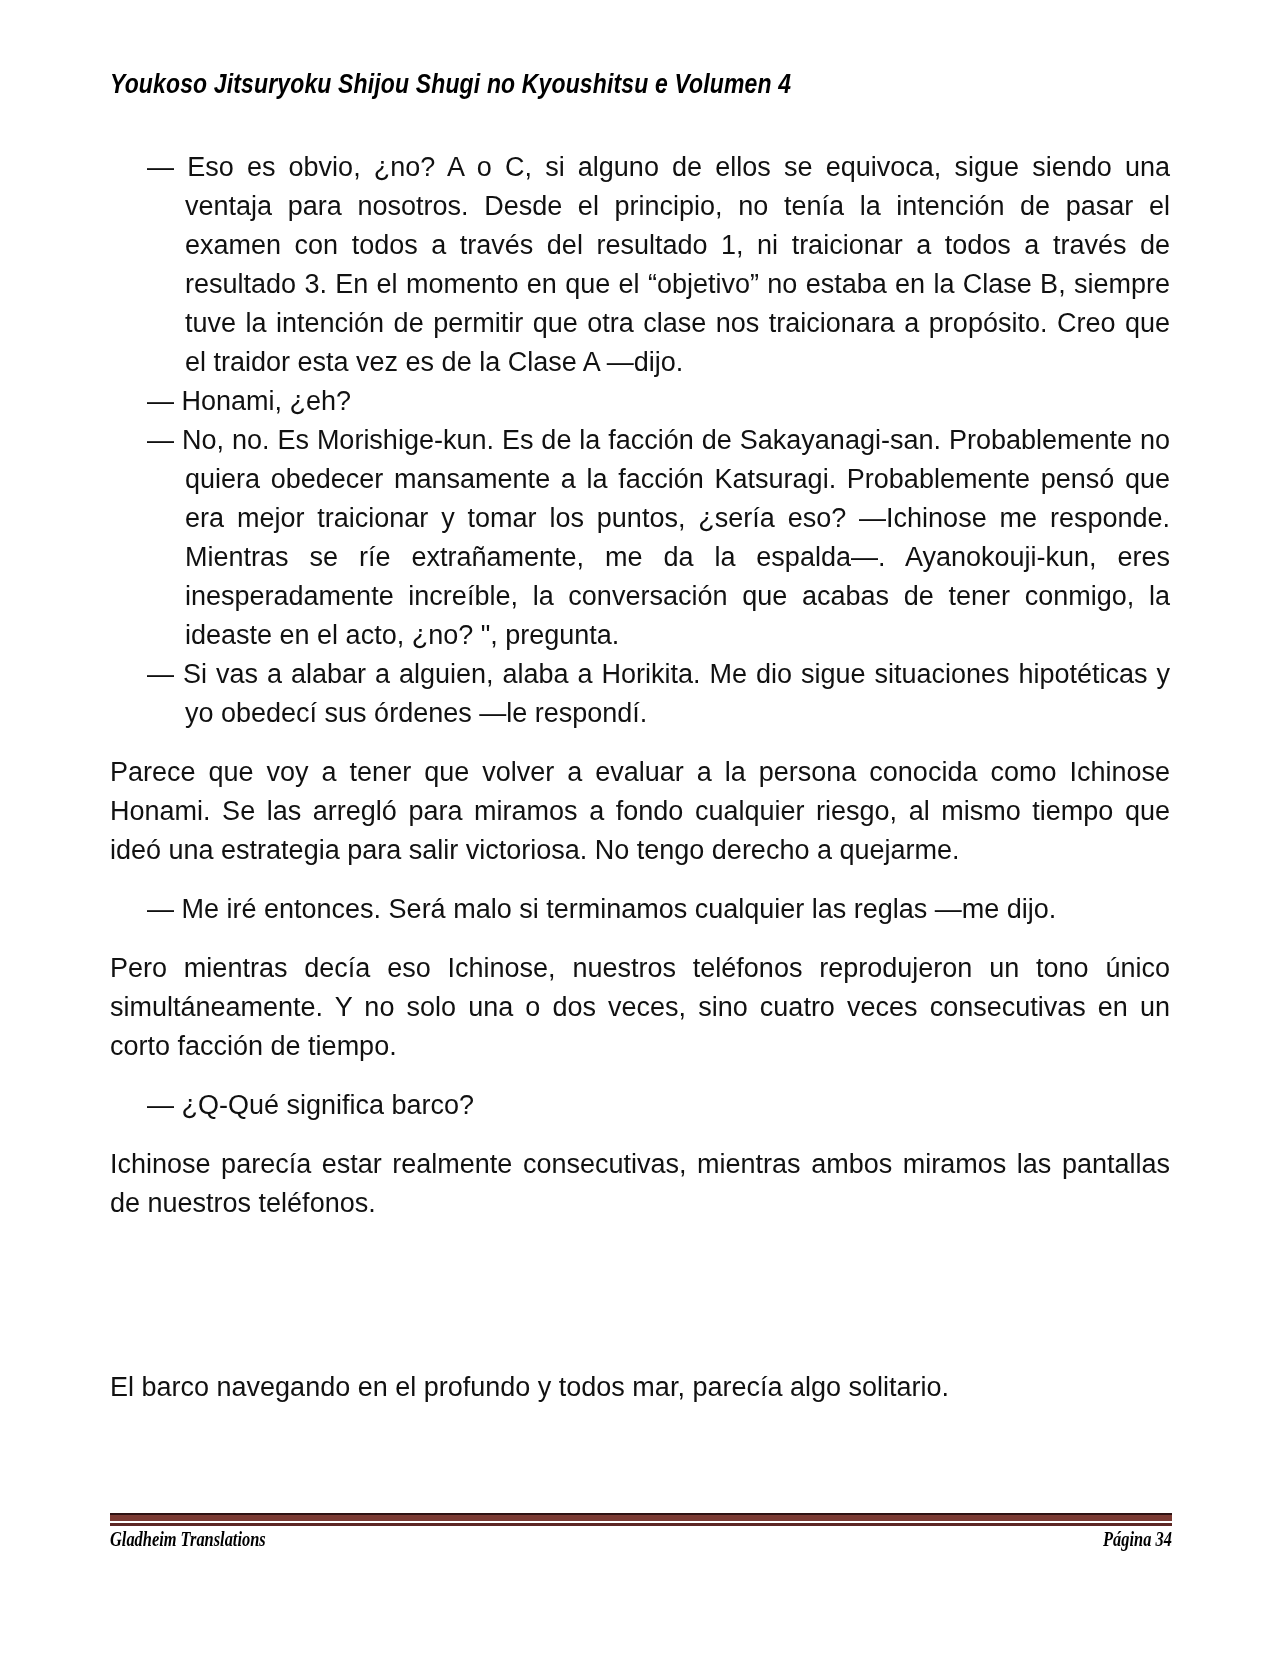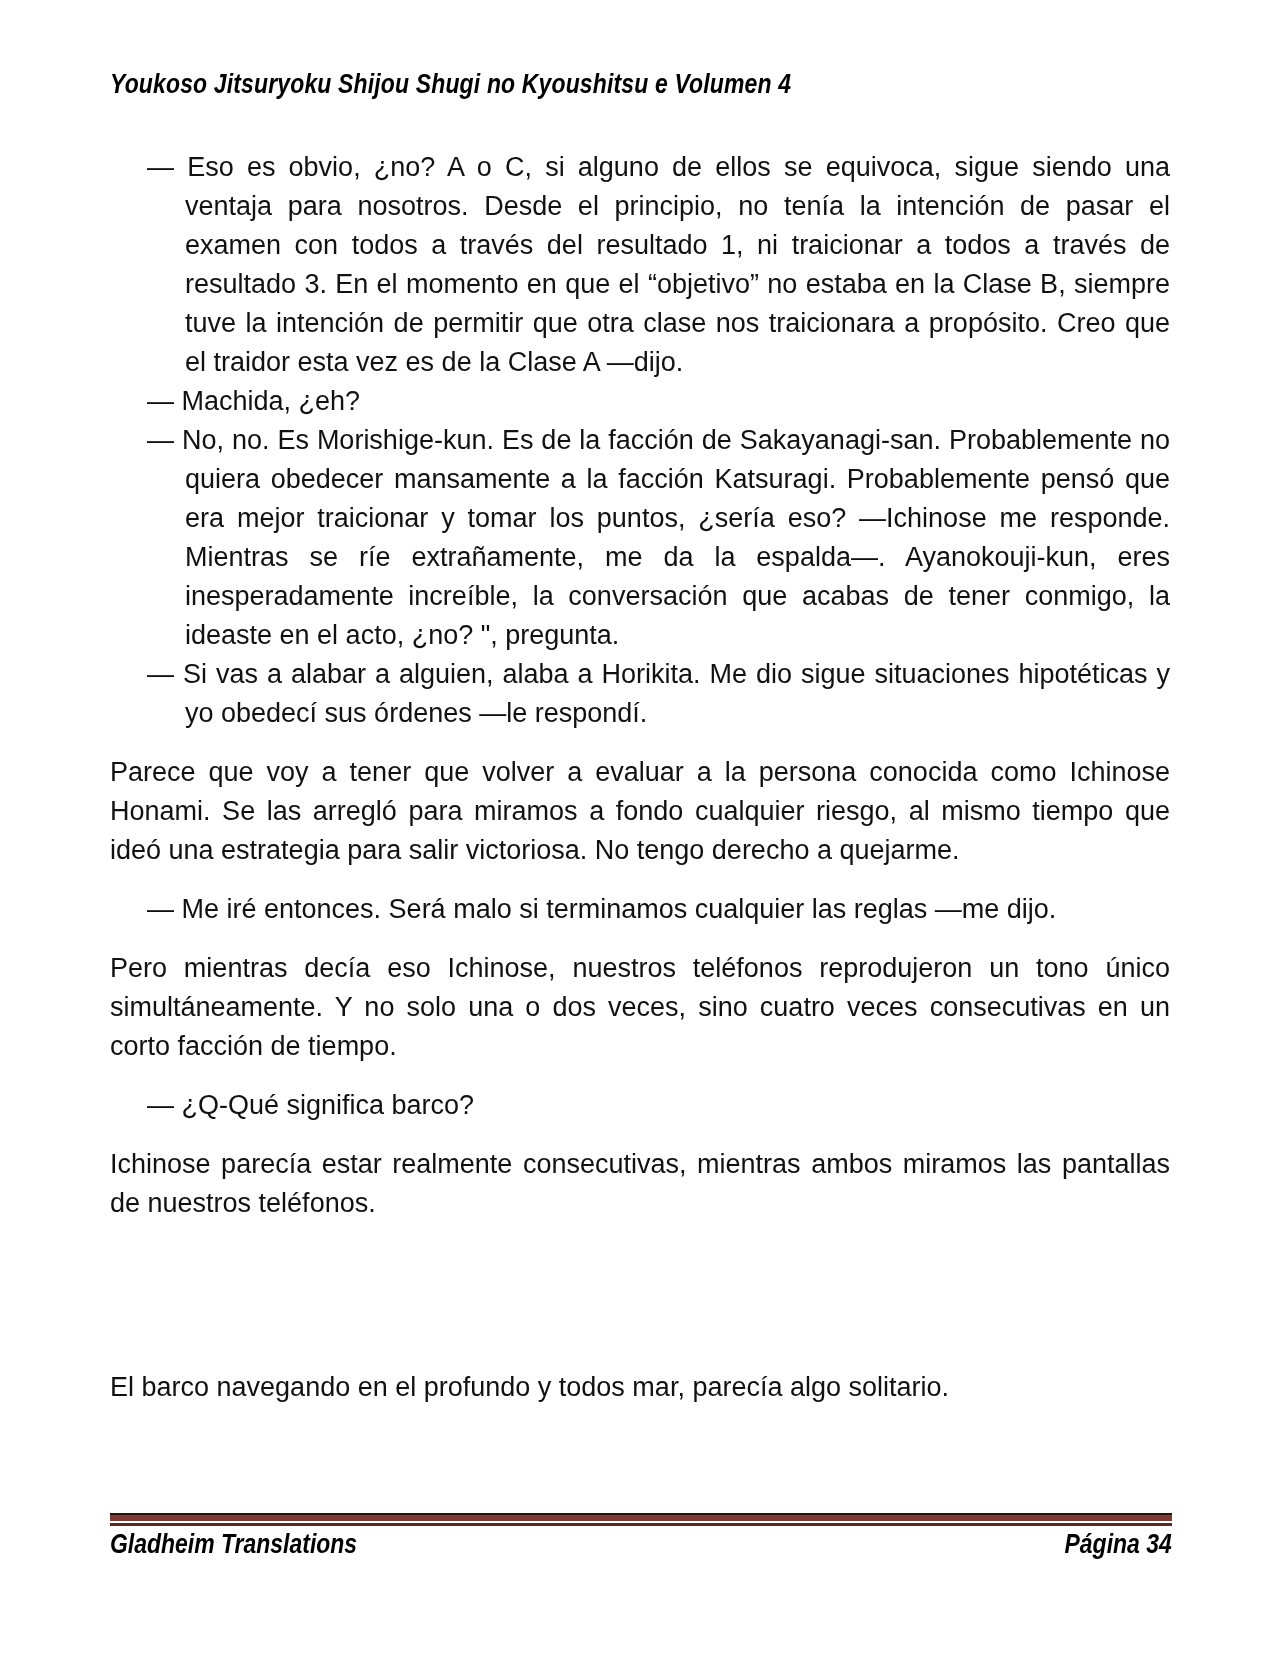--- a/index.html
+++ b/index.html
@@ -69,24 +69,25 @@
     );
   }
   .footer-row {
     position: absolute;
     left: 110px;
     width: 1062px;
     top: 1528px;
     display: flex;
     justify-content: space-between;
     align-items: baseline;
-    font-size: 28px;
+    font-size: 20px;
     font-weight: bold;
     font-style: italic;
     color: #000000;
+    font-family: Liberation Serif, serif;
   }
   .footer-row .cond-left {
     display: inline-block;
     transform: scaleX(0.82);
     transform-origin: left center;
     white-space: nowrap;
   }
   .footer-row .cond-right {
     display: inline-block;
     transform: scaleX(0.82);
@@ -98,21 +99,21 @@
 <body>
 
 <div class="page">
 
   <div class="header">
     <span class="title">Youkoso Jitsuryoku Shijou Shugi no Kyoushitsu e Volumen 4</span>
   </div>
 
   <div class="body-text">
     <p class="dialogue">— Eso es obvio, ¿no? A o C, si alguno de ellos se equivoca, sigue siendo una ventaja para nosotros. Desde el principio, no tenía la intención de pasar el examen con todos a través del resultado 1, ni traicionar a todos a través de resultado 3. En el momento en que el “objetivo” no estaba en la Clase B, siempre tuve la intención de permitir que otra clase nos traicionara a propósito. Creo que el traidor esta vez es de la Clase A —dijo.</p>
-    <p class="dialogue">— Machida, ¿eh?</p>
+    <p class="dialogue">— Honami, ¿eh?</p>
     <p class="dialogue">— No, no. Es Morishige-kun. Es de la facción de Sakayanagi-san. Probablemente no quiera obedecer mansamente a la facción Katsuragi. Probablemente pensó que era mejor traicionar y tomar los puntos, ¿sería eso? —Ichinose me responde. Mientras se ríe extrañamente, me da la espalda—. Ayanokouji-kun, eres inesperadamente increíble, la conversación que acabas de tener conmigo, la ideaste en el acto, ¿no? ", pregunta.</p>
     <p class="dialogue">— Si vas a alabar a alguien, alaba a Horikita. Me dio sigue situaciones hipotéticas y yo obedecí sus órdenes —le respondí.</p>
     <p class="narration gap">Parece que voy a tener que volver a evaluar a la persona conocida como Ichinose Honami. Se las arregló para miramos a fondo cualquier riesgo, al mismo tiempo que ideó una estrategia para salir victoriosa. No tengo derecho a quejarme.</p>
     <p class="dialogue gap">— Me iré entonces. Será malo si terminamos cualquier las reglas —me dijo.</p>
     <p class="narration gap">Pero mientras decía eso Ichinose, nuestros teléfonos reprodujeron un tono único simultáneamente. Y no solo una o dos veces, sino cuatro veces consecutivas en un corto facción de tiempo.</p>
     <p class="dialogue gap">— ¿Q-Qué significa barco?</p>
     <p class="narration gap">Ichinose parecía estar realmente consecutivas, mientras ambos miramos las pantallas de nuestros teléfonos.</p>
     <p class="narration biggap">El barco navegando en el profundo y todos mar, parecía algo solitario.</p>
   </div>
 

